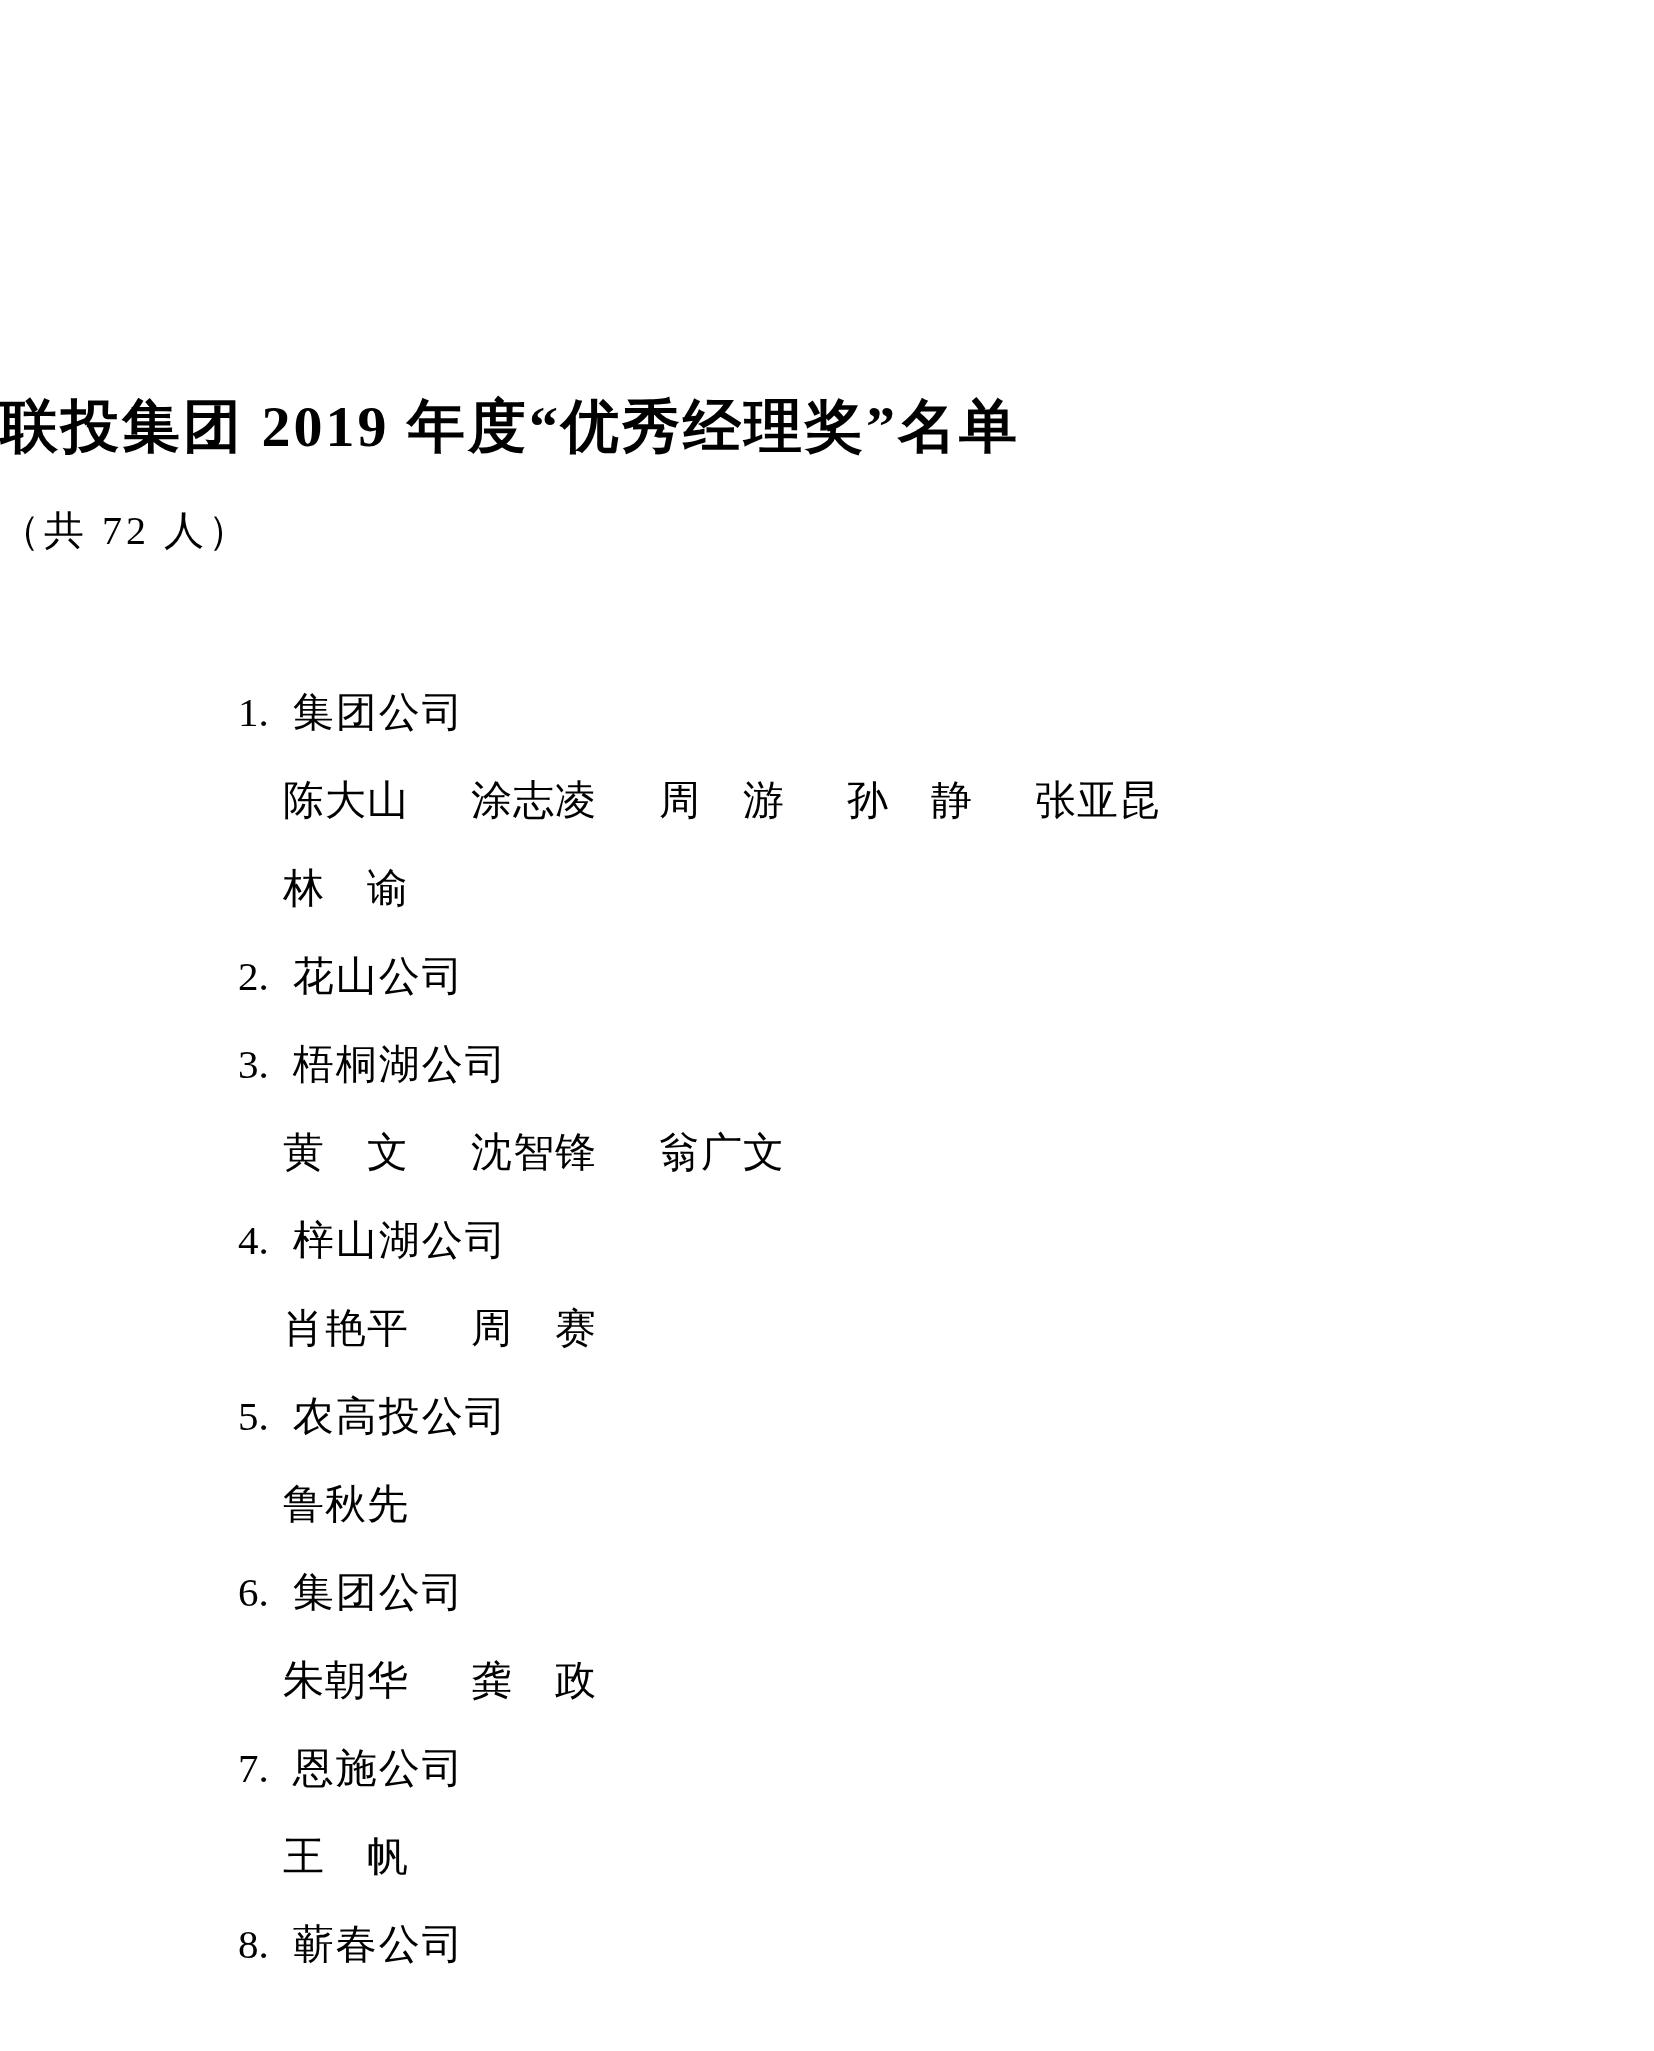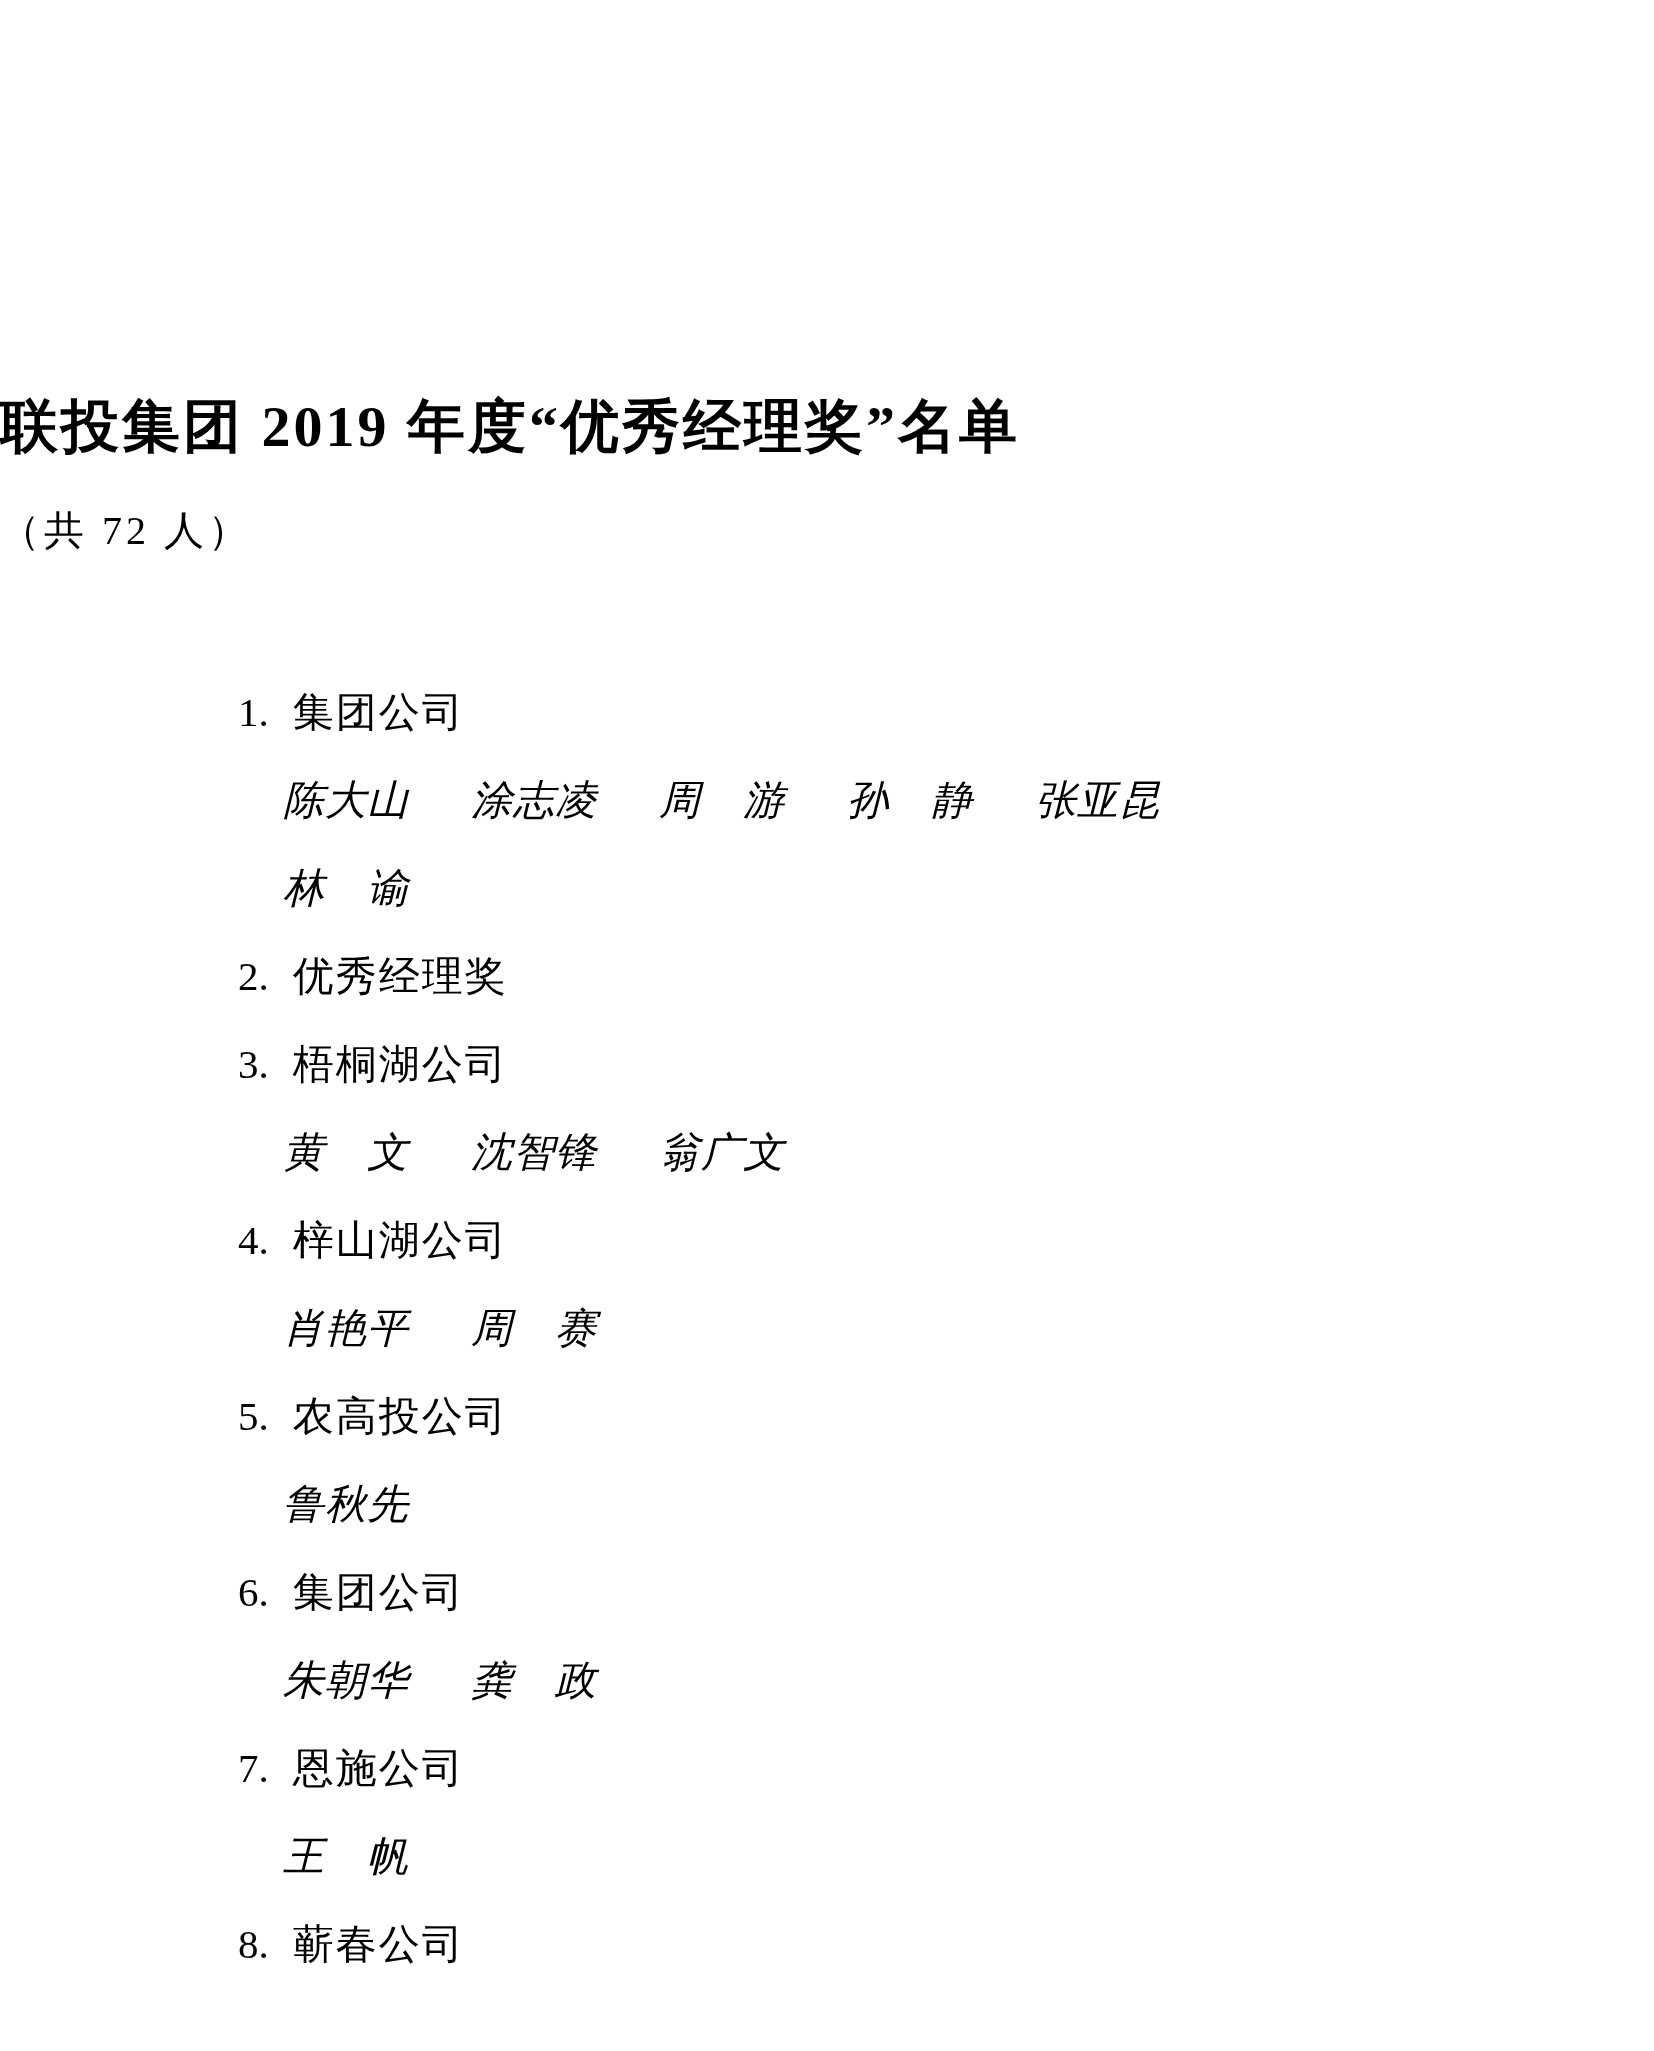--- a/index.html
+++ b/index.html
@@ -50,21 +50,20 @@
   }
   .company-line .num {
     margin-right: 12px;
   }
   .company-line .company {
     letter-spacing: 2px;
     margin-left: 12px;
   }
   .names-line {
     padding-left: 45px;
-    font-style: italic;
   }
   .name {
     margin-right: 62px;
     letter-spacing: 1px;
   }
 </style>
 </head>
 <body>
 
 <div class="page">
@@ -84,21 +83,21 @@
           <span class="name">张亚昆</span>
         </div>
         <div class="line names-line">
           <span class="name">林　谕</span>
         </div>
       </div>
 
   <div class="section">
     <div class="line company-line">
       <span class="num">2.</span>
-      <span class="company">优秀经理奖</span>
+      <span class="company">花山公司</span>
     </div>
       </div>
 
   <div class="section">
     <div class="line company-line">
       <span class="num">3.</span>
       <span class="company">梧桐湖公司</span>
     </div>
   <div class="line names-line">
           <span class="name">黄　文</span>

